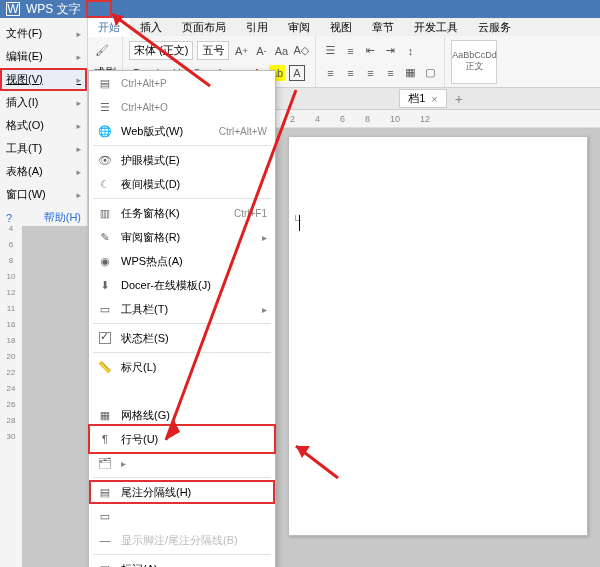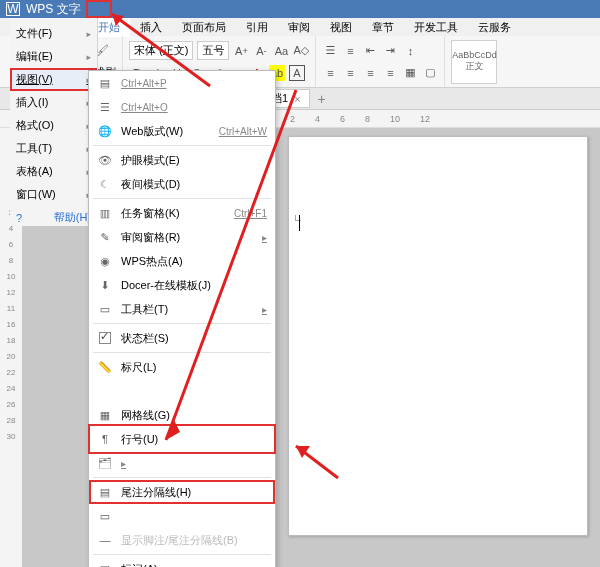--- a/index.html
+++ b/index.html
@@ -12,46 +12,46 @@
 .ribbon-tabs .tab { padding: 2px 10px; cursor: default; }
 .ribbon-tabs .tab.active { background: #fff; color: #4a7ab5; }
 
 .ribbon-content { height: 52px; background: #f6f6f6; border-bottom: 1px solid #d0d0d0; display: flex; padding-left: 88px; font-size: 11px; }
 .rgroup { display: flex; flex-direction: column; justify-content: center; padding: 2px 6px; border-right: 1px solid #e0e0e0; }
 .rrow { display: flex; align-items: center; gap: 4px; height: 22px; }
 .rgroup .sel { border: 1px solid #ccc; background: #fff; padding: 1px 4px; font-size: 11px; }
 .ico { width: 16px; height: 16px; display: inline-flex; align-items: center; justify-content: center; color: #555; }
 .style-box { width: 46px; height: 44px; border: 1px solid #d0d0d0; background: #fff; display: flex; flex-direction: column; align-items: center; justify-content: center; font-size: 9px; color: #666; }
 
-.doc-tabs { height: 22px; background: #e8e8e8; display: flex; align-items: center; padding-left: 262px; font-size: 11px; border-bottom: 1px solid #ccc; }
+.doc-tabs { height: 22px; background: #e8e8e8; display: flex; align-items: center; padding-left: 262px; font-size: 11px; border-bottom: 1px solid #ccc; justify-content: center; }
 .doc-tab { display: flex; align-items: center; background: #fff; border: 1px solid #ccc; padding: 1px 8px; gap: 6px; }
 .doc-tab .x { color: #888; }
 .doc-plus { margin-left: 8px; color: #888; font-size: 14px; }
 
 .ruler { height: 18px; background: #f4f4f4; display: flex; align-items: center; padding-left: 290px; font-size: 9px; color: #888; border-bottom: 1px solid #ddd; gap: 20px; }
 
 .doc-area { position: absolute; left: 0; top: 128px; right: 0; bottom: 0; background: #c8c8c8; display: flex; }
 .vruler { width: 22px; background: #f4f4f4; display: flex; flex-direction: column; align-items: center; font-size: 8px; color: #888; padding-top: 80px; gap: 7px; position: absolute; left: 0; top: 0; bottom: 0; }
 .page { position: absolute; left: 288px; top: 8px; width: 300px; height: 400px; background: #fff; border: 1px solid #bbb; box-shadow: 1px 1px 3px rgba(0,0,0,.2); }
 .page .cursor { position: absolute; left: 10px; top: 78px; width: 1px; height: 16px; background: #000; }
 .page .margin-mark { position: absolute; left: 6px; top: 78px; width: 6px; height: 6px; border-left: 1px solid #aaa; border-bottom: 1px solid #aaa; }
 
 
-.file-menu { position: absolute; left: 10px; top: 18px; width: 88px; background: #f4f4f4; border-right: 1px solid #d4d4d4; height: 208px; padding-top: 4px; }
+.file-menu { position: absolute; left: 0; top: 18px; width: 88px; background: #f4f4f4; border-right: 1px solid #d4d4d4; height: 208px; padding-top: 4px; }
 .file-menu .fitem { display: flex; align-items: center; justify-content: space-between; padding: 4px 6px; font-size: 11px; cursor: default; }
 .file-menu .fitem .arrow { color: #888; font-size: 9px; }
 .file-menu .fitem.highlight { outline: 2px solid #e03030; outline-offset: -2px; background: #e8eef8; text-decoration: underline; }
 .file-menu .fitem.help { color: #2a6fd6; }
 
 
 .view-menu { position: absolute; left: 88px; top: 70px; width: 188px; background: #fff; border: 1px solid #bcbcbc; box-shadow: 2px 2px 6px rgba(0,0,0,.2); z-index: 50; font-size: 11px; }
 .view-menu .mitem { display: flex; align-items: center; padding: 4px 8px; gap: 8px; cursor: default; position: relative; }
 .view-menu .mitem .micon { width: 16px; height: 16px; display: inline-flex; align-items: center; justify-content: center; color: #666; }
 .view-menu .mitem .mlabel { flex: 1; }
-.view-menu .mitem .mhot { color: #888; font-size: 10px; text-decoration: underline; }
+.view-menu .mitem .mhot { color: #888; font-size: 10px; }
 .view-menu .mitem.disabled { color: #bbb; }
 .view-menu .sep { height: 1px; background: #e2e2e2; margin: 2px 4px; }
 .view-menu .mitem.highlight { outline: 2px solid #e03030; outline-offset: -2px; }
 
 .chk { width: 12px; height: 12px; border: 1px solid #888; display: inline-block; position: relative; }
 .chk.on::after { content: "✓"; position: absolute; left: 0; top: -3px; font-size: 11px; color: #444; }
 
 
 .arrow-red { position: absolute; z-index: 200; pointer-events: none; }
 .arrow-red svg line { stroke: #e02020; stroke-width: 3; }

